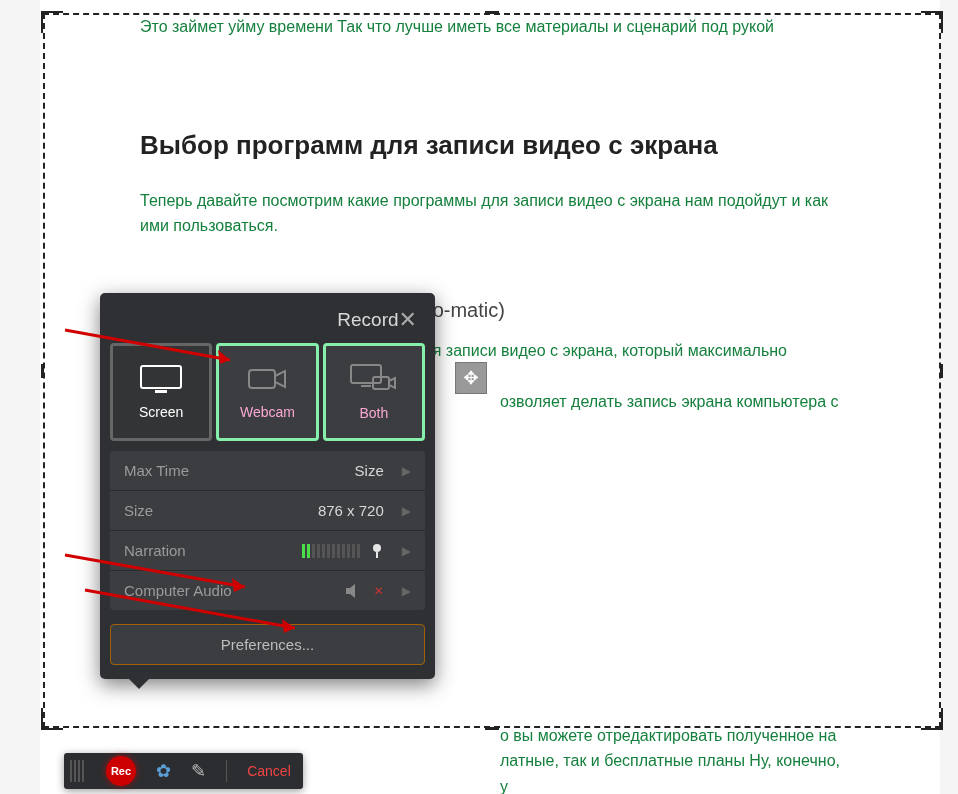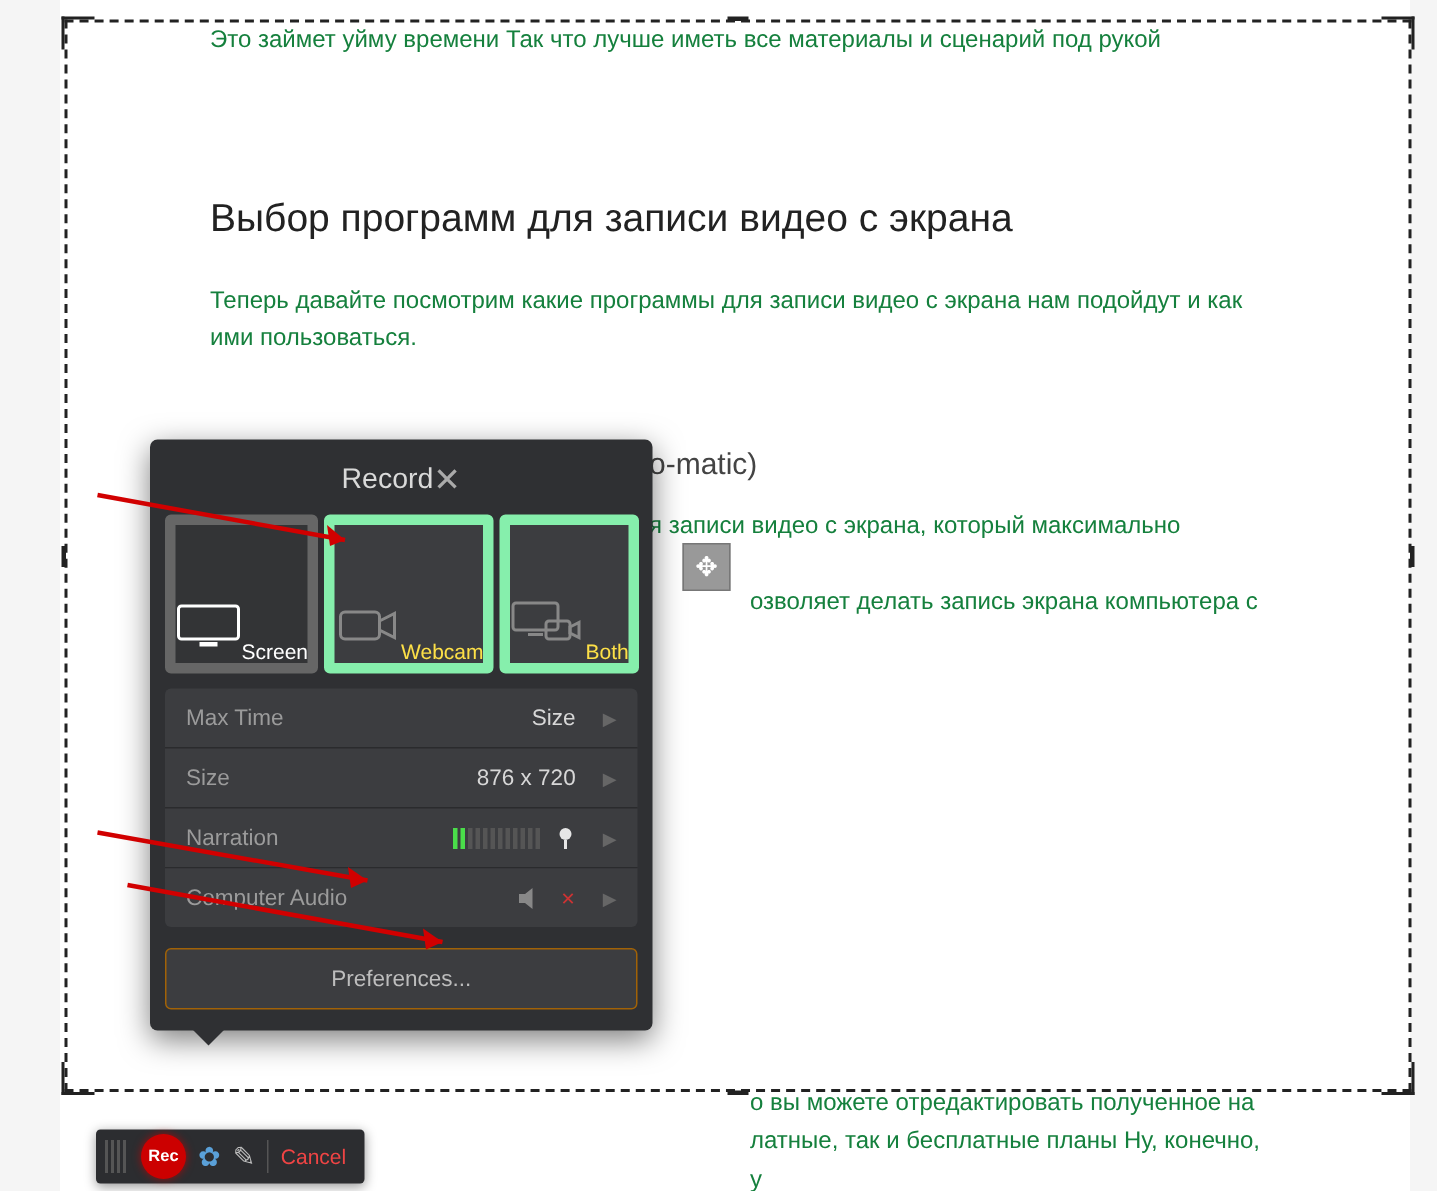--- a/index.html
+++ b/index.html
@@ -1,58 +1,58 @@
 <!DOCTYPE html>
 <html><head>
 <meta charset="utf-8">
 <style>
   html,body{margin:0;padding:0;width:958px;height:794px;background:#f5f5f5;font-family:Arial,Helvetica,sans-serif;overflow:hidden}
   .article{position:absolute;left:40px;top:0;width:900px;background:#fff;padding:0 100px;box-sizing:border-box}
   .article p{font-size:16px;color:#15803d;line-height:1.6;margin:14px 0}
-  .article h2{font-size:26px;font-weight:400;color:#222;margin:90px 0 27px}
+  .article h2{font-size:26px;font-weight:700;color:#222;margin:90px 0 27px}
   .article h3{font-size:20px;font-weight:400;color:#444;margin:60px 0 16px}
   .gap{height:280px}
 
   .capture{position:absolute;left:43px;top:13px;width:898px;height:715px;pointer-events:none}
   .capture .dashed{position:absolute;inset:0;border:2px dashed #222}
   .corner{position:absolute;width:20px;height:20px;border:2px solid #222}
   .corner.tl{left:-2px;top:-2px;border-right:none;border-bottom:none}
   .corner.tr{right:-2px;top:-2px;border-left:none;border-bottom:none}
   .corner.bl{left:-2px;bottom:-2px;border-right:none;border-top:none}
   .corner.br{right:-2px;bottom:-2px;border-left:none;border-top:none}
   .midh{position:absolute;width:14px;height:3px;background:#222}
   .midh.top{left:calc(50% - 7px);top:-2px}
   .midh.bot{left:calc(50% - 7px);bottom:-2px}
   .midv{position:absolute;width:3px;height:14px;background:#222}
   .midv.l{left:-2px;top:calc(50% - 7px)}
   .midv.r{right:-2px;top:calc(50% - 7px)}
   .movebtn{position:absolute;left:455px;top:362px;width:30px;height:30px;background:#999;border:1px solid #777;display:flex;align-items:center;justify-content:center;color:#fff;font-size:18px;pointer-events:auto}
 
   .panel{position:absolute;left:100px;top:293px;width:335px;background:#2f3033;border-radius:5px;box-shadow:0 6px 20px rgba(0,0,0,0.5);color:#cfcfcf;font-size:15px}
-  .panel .hdr{display:flex;align-items:center;justify-content:center;padding:14px 18px 10px;font-size:19px;color:#d9d9d9}
+  .panel .hdr{display:flex;align-items:center;justify-content:flex-end;padding:14px 18px 10px;font-size:19px;color:#d9d9d9}
   .panel .close{color:#aaa;cursor:pointer;font-size:22px;font-weight:300}
   .modes{display:flex;gap:4px;padding:0 10px 10px}
-  .mode{flex:1;background:#3c3d40;border:7px solid #86efac;border-radius:4px;display:flex;flex-direction:row;align-items:flex-end;justify-content:center;height:92px;cursor:pointer}
+  .mode{flex:1;background:#3c3d40;border:3px solid #86efac;border-radius:4px;display:flex;flex-direction:column;align-items:center;justify-content:center;height:92px;cursor:pointer}
   .mode.sel{background:#333436;border-color:#666}
   .mode svg{margin-bottom:10px}
-  .mode span{font-size:14px;color:#fde047}
+  .mode span{font-size:14px;color:#f9a8d4}
   .mode.sel span{color:#fff}
   .rows{padding:0 10px}
   .row{display:flex;align-items:center;justify-content:space-between;background:#3c3d40;border-top:1px solid #2a2b2d;padding:11px 14px;font-size:15px;color:#9b9b9b;cursor:pointer}
   .rows .row:first-child{border-top:none;border-radius:4px 4px 0 0}
   .rows .row:last-child{border-radius:0 0 4px 4px}
   .row .val{color:#d7d7d7;display:flex;align-items:center;gap:10px}
   .row .chev{color:#666;font-size:12px;margin-left:8px}
   .levelbar{display:inline-flex;gap:2px}
   .levelbar i{width:3px;height:14px;background:#555;display:inline-block}
   .levelbar i.on{background:#4ade4a}
   .prefs{margin:14px 10px 14px;background:#3c3d40;border:1px solid #a16207;border-radius:4px;text-align:center;padding:11px;color:#bdbdbd;cursor:pointer}
   .panel .tail{position:absolute;left:28px;bottom:-10px;width:0;height:0;border-left:11px solid transparent;border-right:11px solid transparent;border-top:11px solid #2f3033}
 
-  .toolbar{position:absolute;left:64px;top:753px;height:36px;background:#2c2d30;display:flex;align-items:center;gap:8px;padding:0 12px 0 6px;border-radius:3px;box-shadow:0 2px 8px rgba(0,0,0,0.4)}
+  .toolbar{position:absolute;left:64px;top:753px;height:36px;background:#2c2d30;display:flex;align-items:center;gap:20px;padding:0 12px 0 6px;border-radius:3px;box-shadow:0 2px 8px rgba(0,0,0,0.4)}
   .stripes{display:flex;gap:2px;margin-right:2px}
   .stripes i{width:2px;height:22px;background:#555;display:inline-block}
   .recbtn{width:30px;height:30px;border-radius:50%;background:#cc0000;color:#fff;display:flex;align-items:center;justify-content:center;font-size:11px;font-weight:bold;cursor:pointer;box-shadow:0 0 6px rgba(204,0,0,0.7)}
   .tbicn{color:#5aa0d8;font-size:18px;cursor:pointer}
   .tbdiv{width:1px;height:22px;background:#555}
   .tbcancel{color:#ef4444;font-size:14px;cursor:pointer}
 
   .arrow{position:absolute;pointer-events:none}
   .arrow line{stroke:#d10000;stroke-width:3}
   .arrow polygon{fill:#d10000}

